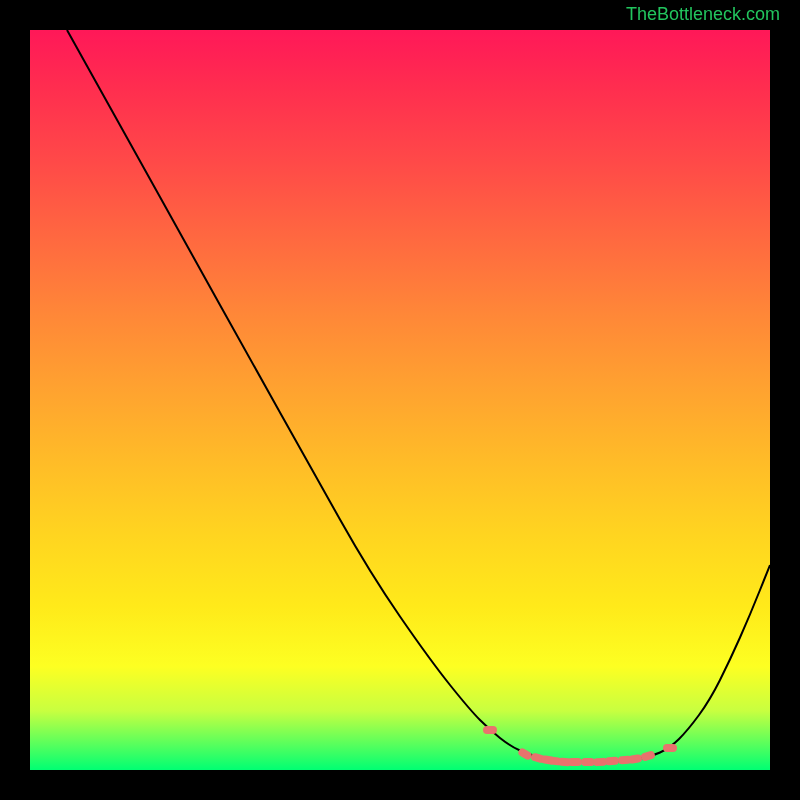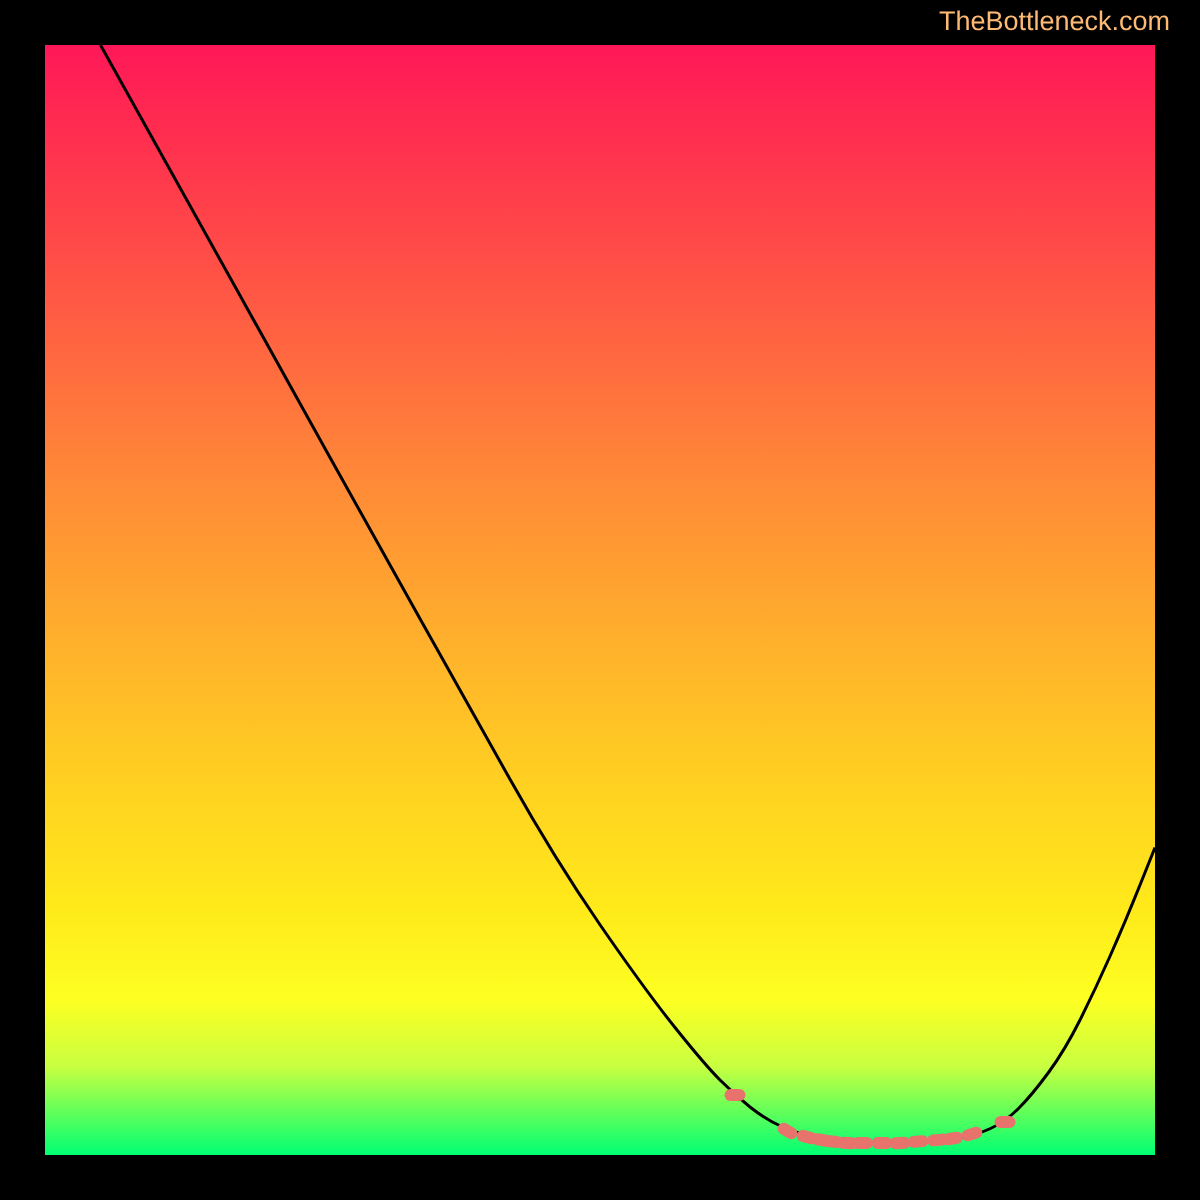--- a/index.html
+++ b/index.html
@@ -7,21 +7,21 @@
     width: 800px;
     height: 800px;
     background: #000;
     position: relative;
     font-family: Arial, sans-serif;
   }
   .attribution {
     position: absolute;
     top: 4px;
     right: 20px;
-    color: #fdba74;
+    color: #22c55e;
     font-size: 18px;
     font-weight: 500;
     z-index: 10;
   }
   .chart-area {
     position: absolute;
     left: 30px;
     top: 30px;
     width: 740px;
     height: 740px;

